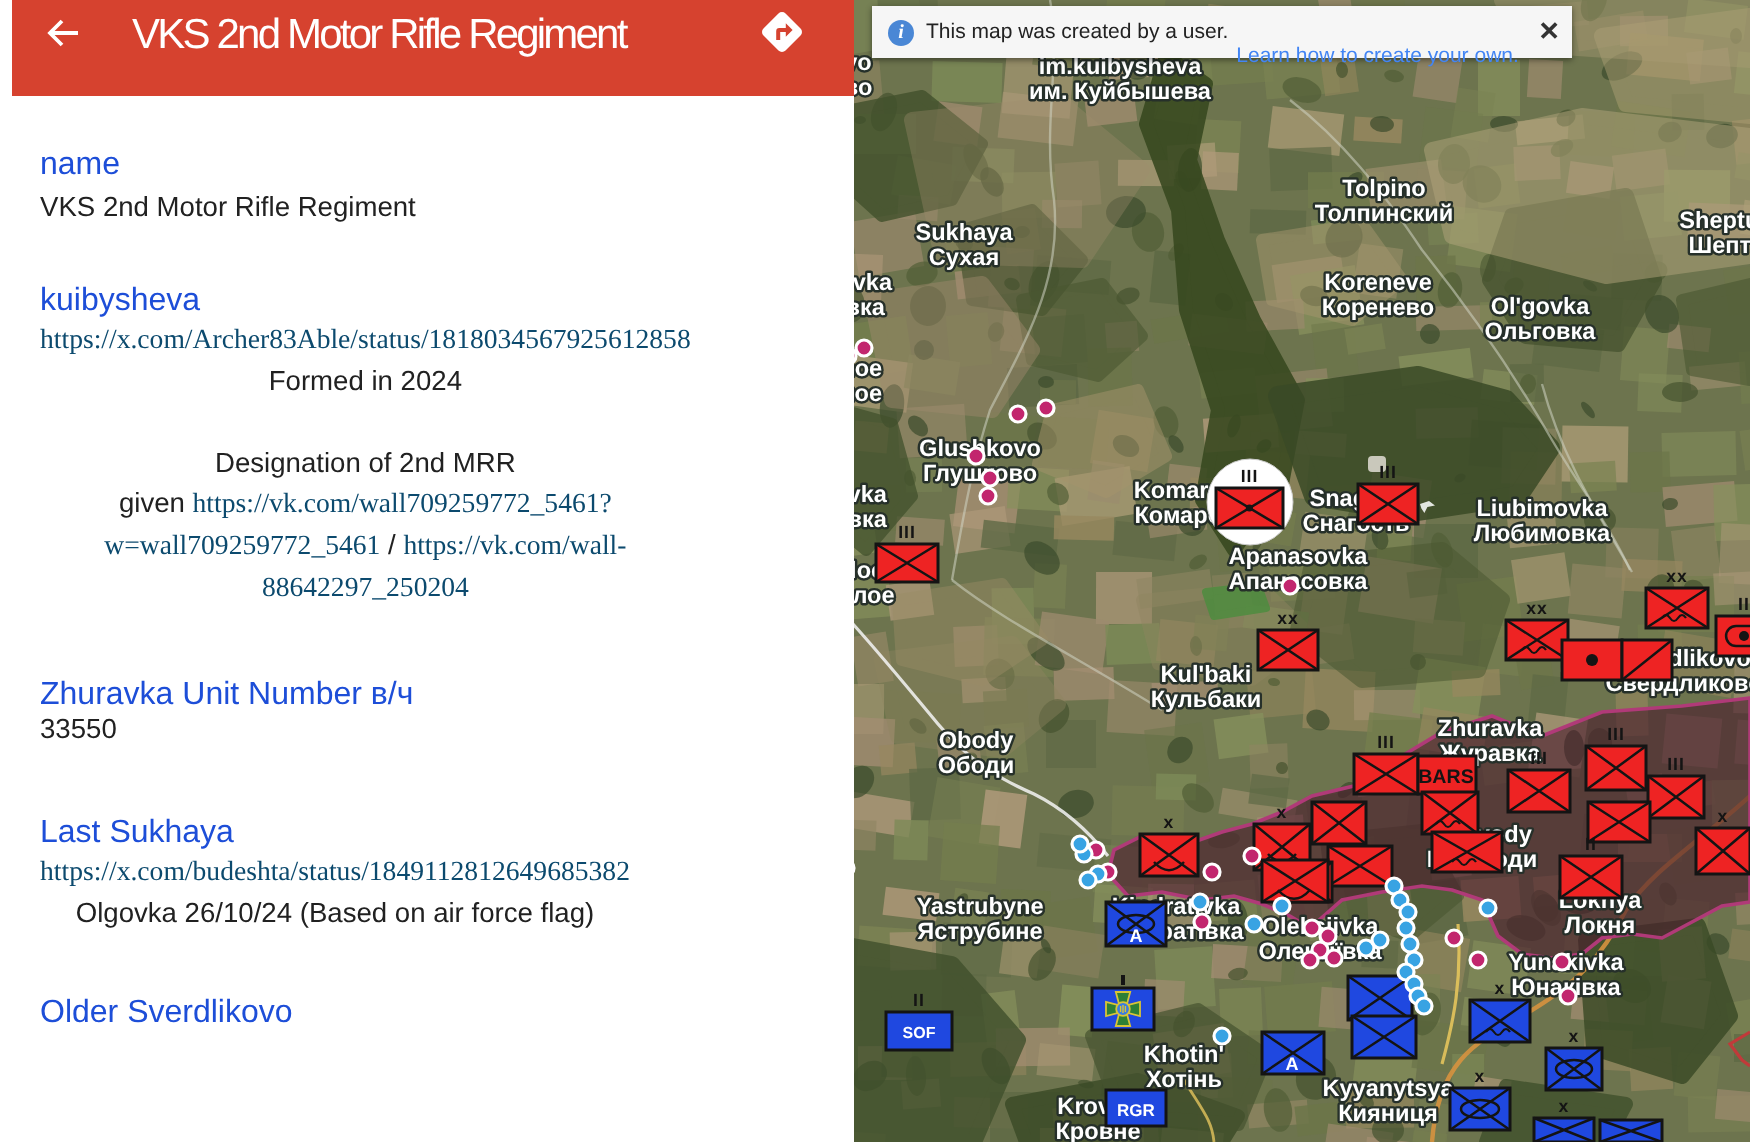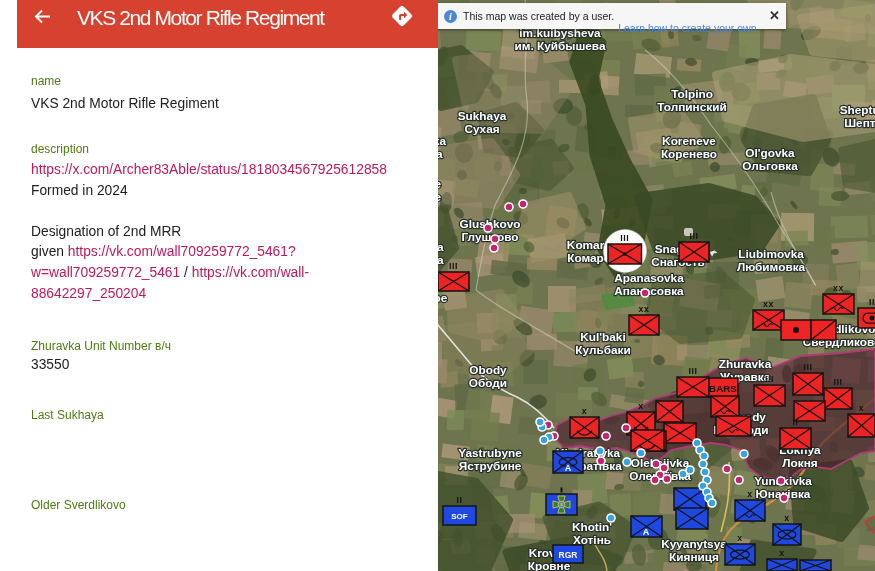--- a/index.html
+++ b/index.html
@@ -1,21 +1,21 @@
 <!DOCTYPE html>
 <html><head><meta charset="utf-8"><style>
 * {margin:0; padding:0; box-sizing:border-box;}
 body {font-family:"Liberation Sans",sans-serif; width:875px; height:571px; overflow:hidden;}
 .wrap {position:relative; width:875px; height:571px; background:#fff;}
-.panel {position:absolute; left:17px; top:0; width:421px; height:571px; background:#fff;}
+.panel {position:absolute; left:6px; top:0; width:421px; height:571px; background:#fff;text-align:center;}
 .hdr {position:absolute; left:0; top:0; width:421px; height:48px; background:#d6422f;}
 .hdr .title {position:absolute; left:60px; top:6px; color:#fff; font-size:21px; font-weight:normal; letter-spacing:-1.4px;}
-.lbl {position:absolute; left:14px; color:#4d7c0f; font-size:12px;}
+.lbl {position:absolute; left:14px; color:#1d4ed8; font-size:16px;}
 .val {position:absolute; left:14px; color:#212121; font-size:13.8px; line-height:20.6px;}
-a.lk {color:#be185d; text-decoration:none;}
+a.lk {color:#0c4a6e; text-decoration:none;font-family:Liberation Serif, serif;}
 .map {position:absolute; left:421px; top:0; width:454px; height:571px; overflow:hidden;}
 .banner {position:absolute; left:436px; top:3px; width:350px; height:26px; background:#f6f6f6; box-shadow:0 1px 3px rgba(0,0,0,0.45); font-size:10.5px; display:flex; align-items:center; white-space:nowrap;}
 .banner .info {display:inline-block; width:13px; height:13px; border-radius:50%; background:#4a87d5; color:#fff; font-size:10px; font-weight:bold; text-align:center; line-height:13px; margin:0 6px 0 8px; font-family:"Liberation Serif",serif; font-style:italic; flex:none;}
 .banner b {color:#222; font-weight:normal;}
 .banner a {color:#4285f4; text-decoration:none; margin-left:4px;margin-top:24px;}
 .banner .x {position:absolute; right:6px; top:5px; color:#333; font-size:13px; font-weight:bold;}
 </style></head><body>
 <div class="wrap">
 <div class="map">
       <svg width="454" height="571" viewBox="0 0 454 571" xmlns="http://www.w3.org/2000/svg" style="display:block">
@@ -854,19 +854,20 @@
         </svg>
   <div class="title">VKS 2nd Motor Rifle Regiment</div>
   <g></g>
   <svg style="position:absolute;left:373px;top:4px" width="24" height="24" viewBox="0 0 24 24">
           <rect x="4.2" y="4.2" width="15.6" height="15.6" rx="2.5" fill="#fff" transform="rotate(45 12 12)"></rect>
           <path d="M9.1,16 v-4.4 a1.6,1.6 0 0 1 1.6,-1.6 h3.2 V7.6 L17.3,11 L13.9,14.4 V12.0 h-2.8 v4 z" fill="#d6422f"></path>
         </svg>
  </div>
  <div class="lbl" style="top:74px">name</div>
  <div class="val" style="top:94px">VKS 2nd Motor Rifle Regiment</div>
- <div class="lbl" style="top:142px">description</div>
+ <div class="lbl" style="top:142px">kuibysheva</div>
  <div class="val" style="top:160px"><a class="lk">https://x.com/Archer83Able/status/1818034567925612858</a><br>Formed in 2024<br>&nbsp;<br>Designation of 2nd MRR<br>given <a class="lk">https://vk.com/wall709259772_5461?</a><br><a class="lk">w=wall709259772_5461</a> / <a class="lk">https://vk.com/wall-</a><br><a class="lk">88642297_250204</a></div>
  <div class="lbl" style="top:339px">Zhuravka Unit Number в/ч</div>
  <div class="val" style="top:355px">33550</div>
  <div class="lbl" style="top:408px">Last Sukhaya</div>
+ <div class="val" style="top:426px"><a class="lk">https://x.com/budeshta/status/1849112812649685382</a><br>Olgovka 26/10/24 (Based on air force flag)</div>
  <div class="lbl" style="top:498px">Older Sverdlikovo</div>
 </div>
 </div>
 </body></html>

